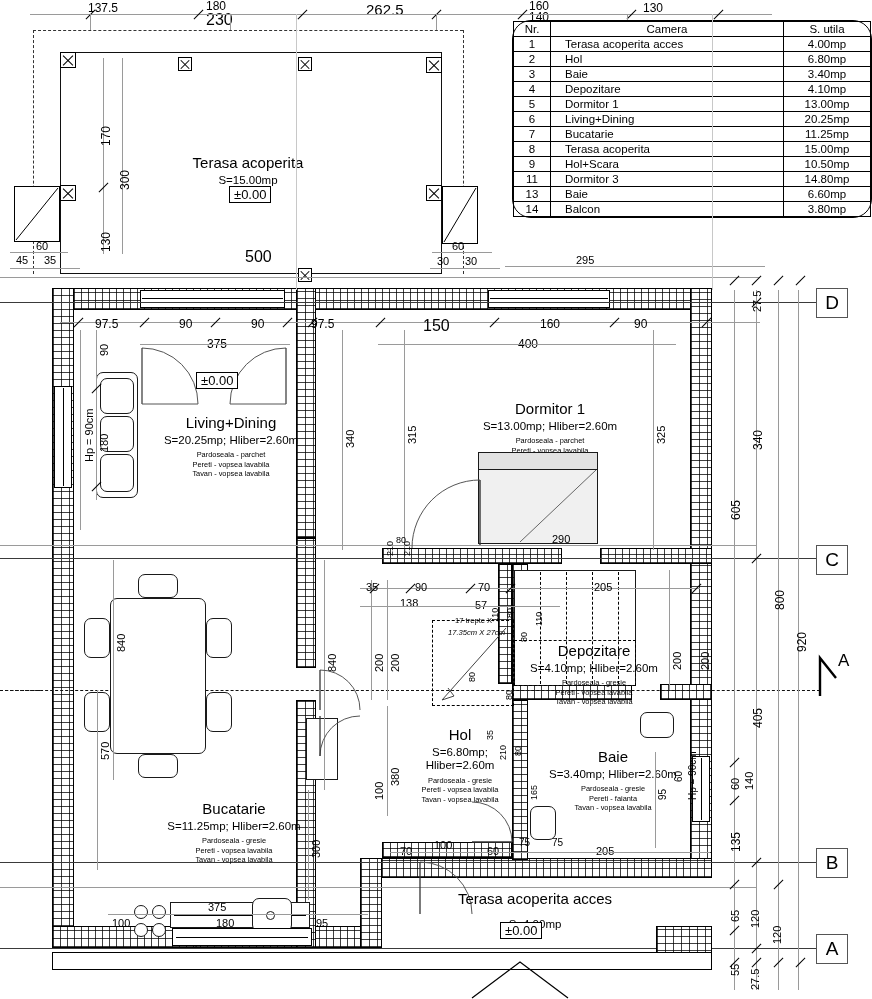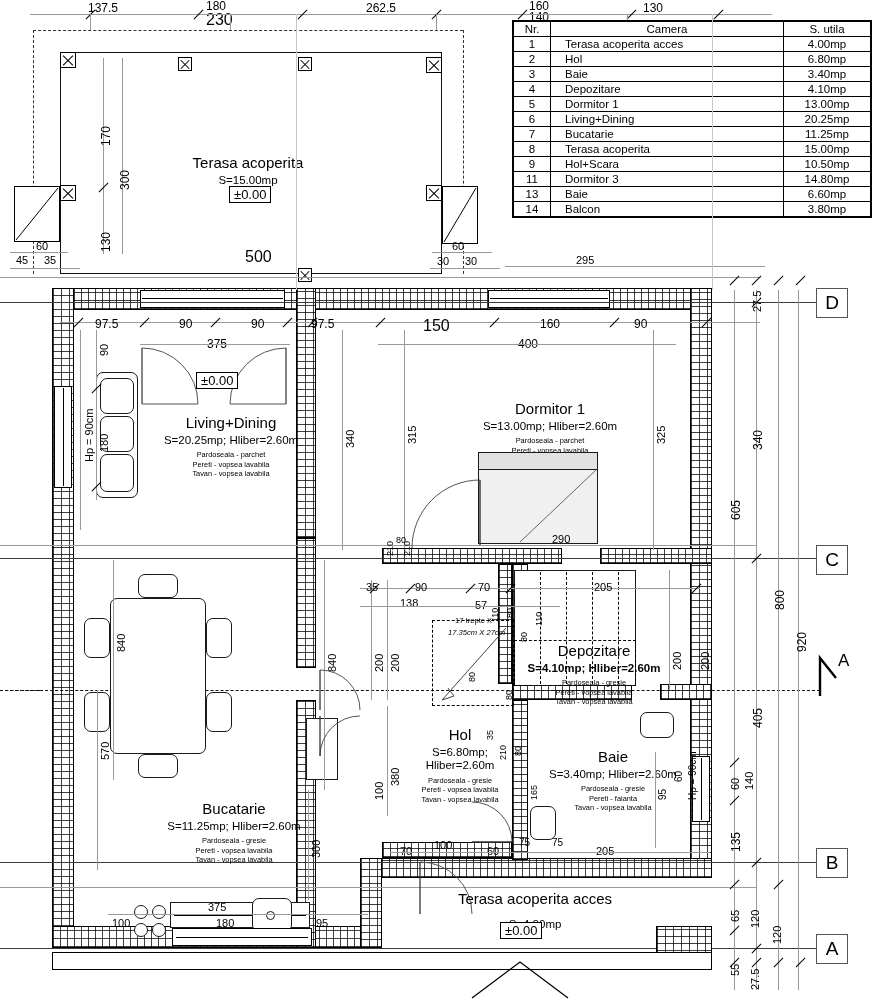--- a/index.html
+++ b/index.html
@@ -58,40 +58,40 @@
   svg{position:absolute;overflow:visible;}
 </style>
 </head>
 <body>
 
 <div id="sheet">
 
   <div class="txt" style="left:88px;top:2px;font-size:12px;">137.5</div>
   <div class="txt" style="left:206px;top:0px;font-size:12px;">180</div>
   <div class="txt" style="left:206px;top:12px;font-size:16px;">230</div>
-  <div class="txt" style="left:366px;top:2px;font-size:12px;">262.5</div>
+  <div class="txt" style="left:366px;top:2px;font-size:15px;">262.5</div>
   <div class="txt" style="left:529px;top:0px;font-size:12px;">160</div>
   <div class="txt" style="left:529px;top:11px;font-size:12px;">140</div>
   <div class="txt" style="left:643px;top:2px;font-size:12px;">130</div>
 
   <div class="hline" style="left:30px;top:14px;width:742px;"></div>
   <div class="tick" style="left:84px;top:14px;"></div>
   <div class="tick" style="left:192px;top:14px;"></div>
   <div class="tick" style="left:296px;top:14px;"></div>
   <div class="tick" style="left:430px;top:14px;"></div>
   <div class="tick" style="left:516px;top:14px;"></div>
   <div class="tick" style="left:625px;top:14px;"></div>
   <div class="tick" style="left:712px;top:14px;"></div>
 
   <div class="vline" style="left:90px;top:14px;height:16px;"></div>
   <div class="vline" style="left:230px;top:14px;height:16px;"></div>
   <div class="vline" style="left:436px;top:14px;height:16px;"></div>
   <div class="vline" style="left:627px;top:14px;height:16px;"></div>
 
-  <div id="schedule" style="left:512px;top:20px;">
+  <div id="schedule" style="left:512px;top:20px;border-radius:19px;">
     <table>
       <tbody id="sched-body">
         <tr class="hdr">
           <td class="c-nr">Nr.</td>
           <td class="c-cam" style="padding-left:3px !important;text-align:left;">Camera</td>
           <td class="c-sut">S. utila</td>
         </tr>
       <tr>
             <td class="c-nr">1</td>
             <td class="c-cam">Terasa acoperita acces</td>
@@ -413,21 +413,21 @@
   <svg style="left:434px;top:622px;width:80px;height:84px;">
     <line x1="72" y1="6" x2="8" y2="78" stroke="#444" stroke-width="1"></line>
     <polyline points="8,78 20,74 14,66" fill="none" stroke="#444" stroke-width="1"></polyline>
   </svg>
 
   <div class="txt" style="left:455px;top:617px;font-size:7.6px;">17 trepte X</div>
   <div class="txt" style="left:448px;top:629px;font-size:7.6px;font-style:italic;">17.35cm X 27cm</div>
 
   <div class="roomlabel" style="left:514px;top:642px;width:160px;">
     <div class="nm">Depozitare</div>
-    <div class="ar" style="margin-top:2px;font-weight:bold;">S=4.10mp; Hliber=2.60m</div>
+    <div class="ar" style="margin-top:2px;">S=4.10mp; Hliber=2.60m</div>
     <div class="fin" style="margin-top:3px;">Pardoseala - gresie</div>
     <div class="fin">Pereti - vopsea lavabila</div>
     <div class="fin">Tavan - vopsea lavabila</div>
   </div>
 
   <div class="hline" style="left:360px;top:588px;width:340px;"></div>
   <div class="tick" style="left:368px;top:588px;"></div>
   <div class="tick" style="left:404px;top:588px;"></div>
   <div class="tick" style="left:464px;top:588px;"></div>
   <div class="tick" style="left:504px;top:588px;"></div>

